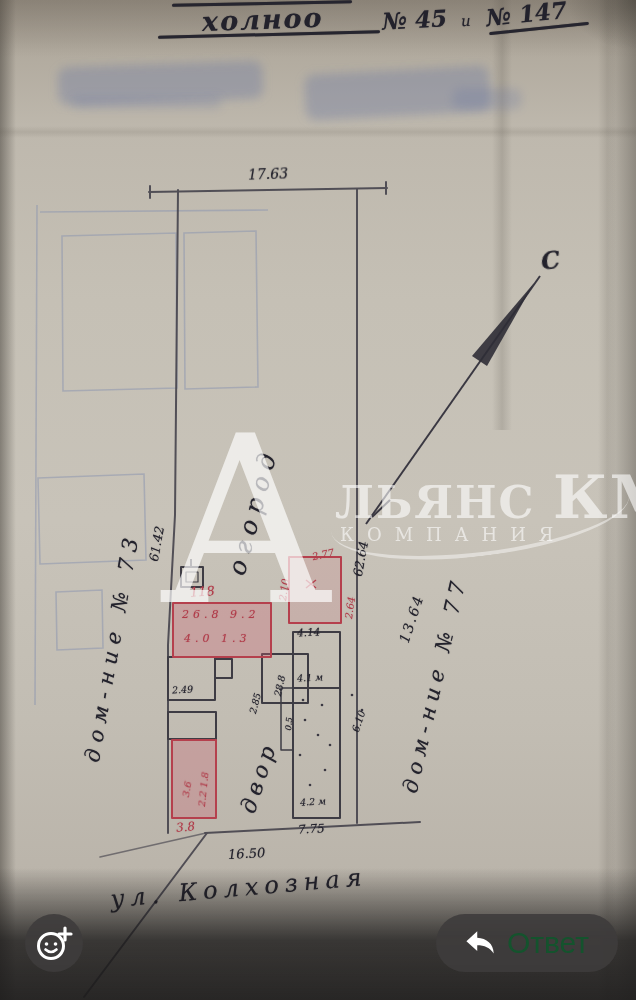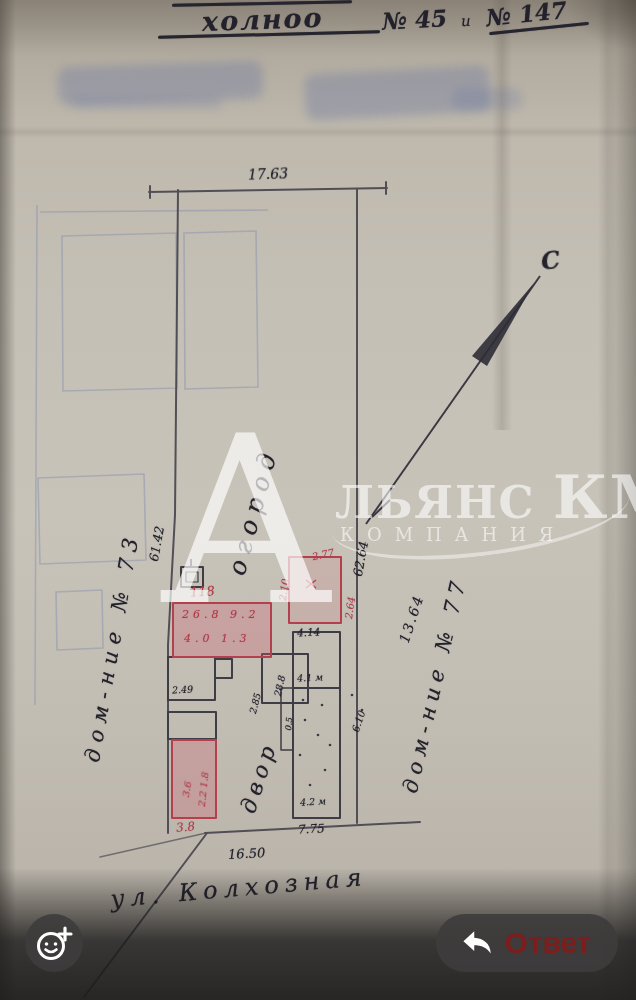--- a/index.html
+++ b/index.html
@@ -43,22 +43,22 @@
   
   .footer-shade{left:0;top:868px;width:100%;height:132px;
     background:linear-gradient(180deg,rgba(24,23,23,0) 0%,rgba(24,23,23,.38) 26%,
                rgba(26,25,25,.8) 55%,rgba(28,27,27,.92) 100%);}
   .btn-round{left:25px;top:914px;width:58px;height:58px;border-radius:50%;
     background:rgba(62,60,60,.9);display:flex;align-items:center;justify-content:center;
     cursor:pointer;}
   .btn-pill{left:436px;top:914px;width:182px;height:58px;border-radius:29px;
     background:rgba(62,60,60,.9);display:flex;align-items:center;justify-content:center;
     gap:10px;cursor:pointer;}
-  .reply-text{color:#7f1d1d;font-family:"Liberation Sans",sans-serif;
-    font-weight:bold;font-size:30px;line-height:1;}
+  .reply-text{color:#14532d;font-family:"Liberation Sans",sans-serif;
+    font-weight:normal;font-size:30px;line-height:1;}
   svg.plan{position:absolute;left:0;top:0;}
 </style>
 </head>
 <body>
 
 <div class="stage">
 
   <div class="abs paper-base"></div>
   <div class="abs edge-left"></div>
   <div class="abs edge-right"></div>

